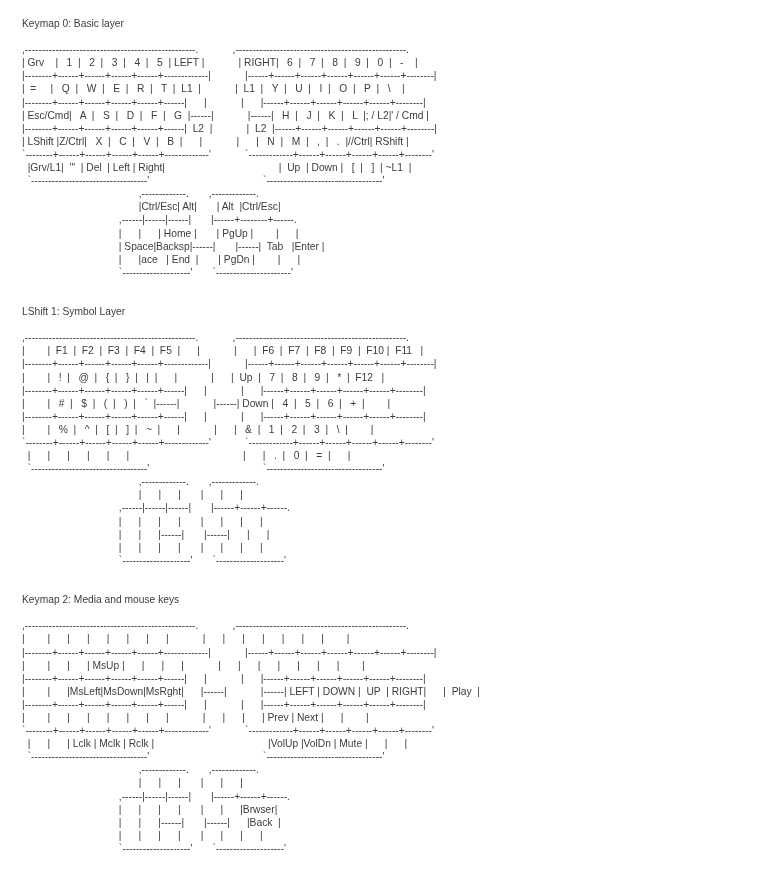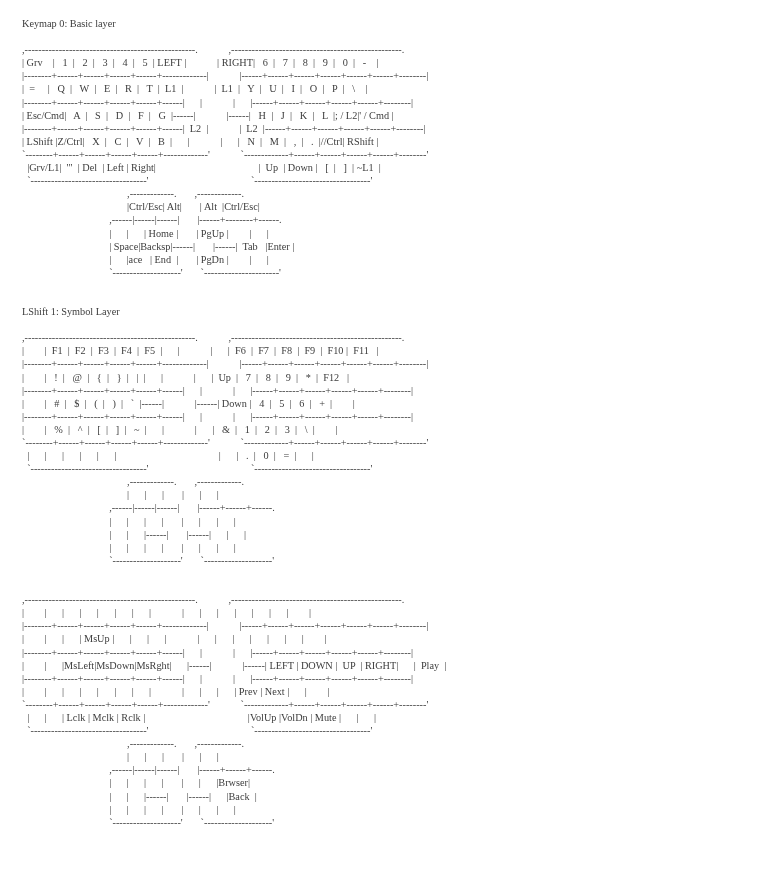--- a/index.html
+++ b/index.html
@@ -1,19 +1,19 @@
 <!DOCTYPE html>
 <html><head>
 <meta charset="utf-8">
 <style>
   html, body { margin: 0; padding: 0; background: #ffffff; }
   body { width: 765px; height: 883px; overflow: hidden; }
   #doc {
     padding: 17px 0 0 22px;
-    font-family: Liberation Serif, serif;
+    font-family: Liberation Sans, sans-serif;
     font-size: 10.25px;
     line-height: 13.1px;
     color: #3c3c3c;
   }
   .keymap-section { margin: 0 0 26.2px 0; }
   .section-title {
     white-space: pre;
     height: 13.1px;
     margin: 0 0 13.1px 0;
     font-family: inherit; font-size: inherit; line-height: inherit;
@@ -65,20 +65,21 @@
   `----------------------------------'                                        `----------------------------------'
                                          ,-------------.       ,-------------.
                                          |      |      |       |      |      |
                                   ,------|------|------|       |------+------+------.
                                   |      |      |      |       |      |      |      |
                                   |      |      |------|       |------|      |      |
                                   |      |      |      |       |      |      |      |
                                   `--------------------'       `--------------------'</pre>
     </section>
     <section class="keymap-section">
+      <div class="section-title">Keymap 2: Media and mouse keys</div>
       <pre class="keymap-ascii">,--------------------------------------------------.            ,--------------------------------------------------.
 |        |      |      |      |      |      |      |            |      |      |      |      |      |      |        |
 |--------+------+------+------+------+-------------|            |------+------+------+------+------+------+--------|
 |        |      |      | MsUp |      |      |      |            |      |      |      |      |      |      |        |
 |--------+------+------+------+------+------|      |            |      |------+------+------+------+------+--------|
 |        |      |MsLeft|MsDown|MsRght|      |------|            |------| LEFT | DOWN |  UP  | RIGHT|      |  Play  |
 |--------+------+------+------+------+------|      |            |      |------+------+------+------+------+--------|
 |        |      |      |      |      |      |      |            |      |      |      | Prev | Next |      |        |
 `--------+------+------+------+------+-------------'            `-------------+------+------+------+------+--------'
   |      |      | Lclk | Mclk | Rclk |                                        |VolUp |VolDn | Mute |      |      |

